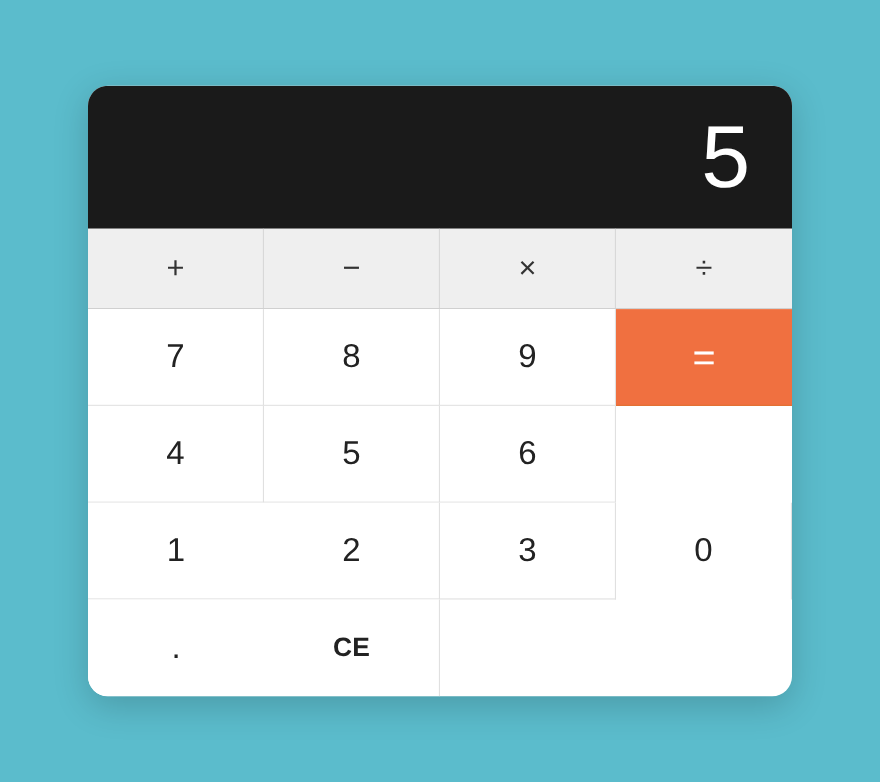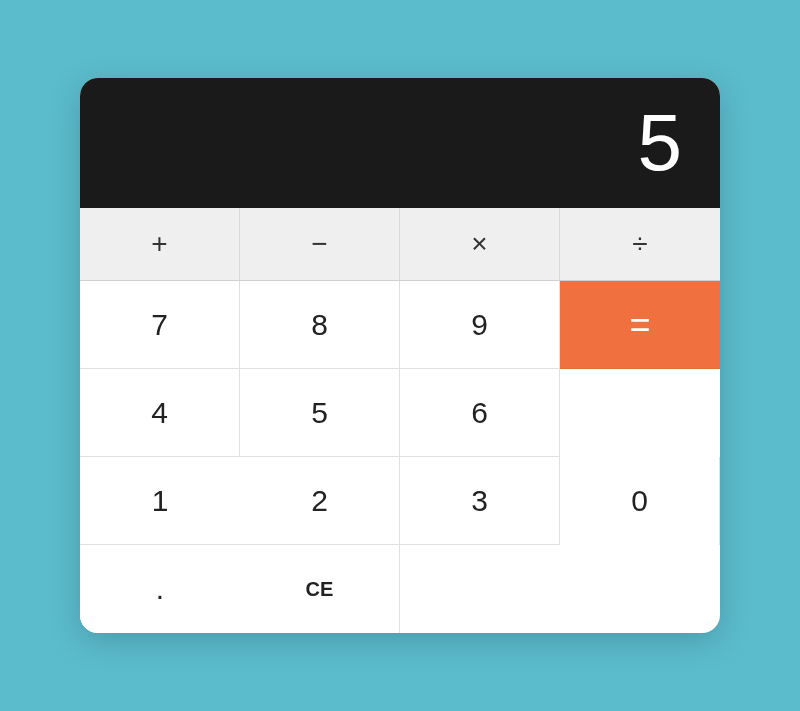--- a/index.html
+++ b/index.html
@@ -91,21 +91,21 @@
       cursor: pointer;
       transition: background 0.1s;
     }
 
     
     .num-btn:nth-child(4n) {
       border-right: none;
     }
 
     .ce-btn {
-      font-size: 20px;
+      font-size: 24px;
       font-weight: bold;
     }
   </style>
 </head>
 <body>
 
 <div class="calculator">
 
   <div class="display">
     <span class="display-value">5</span>

